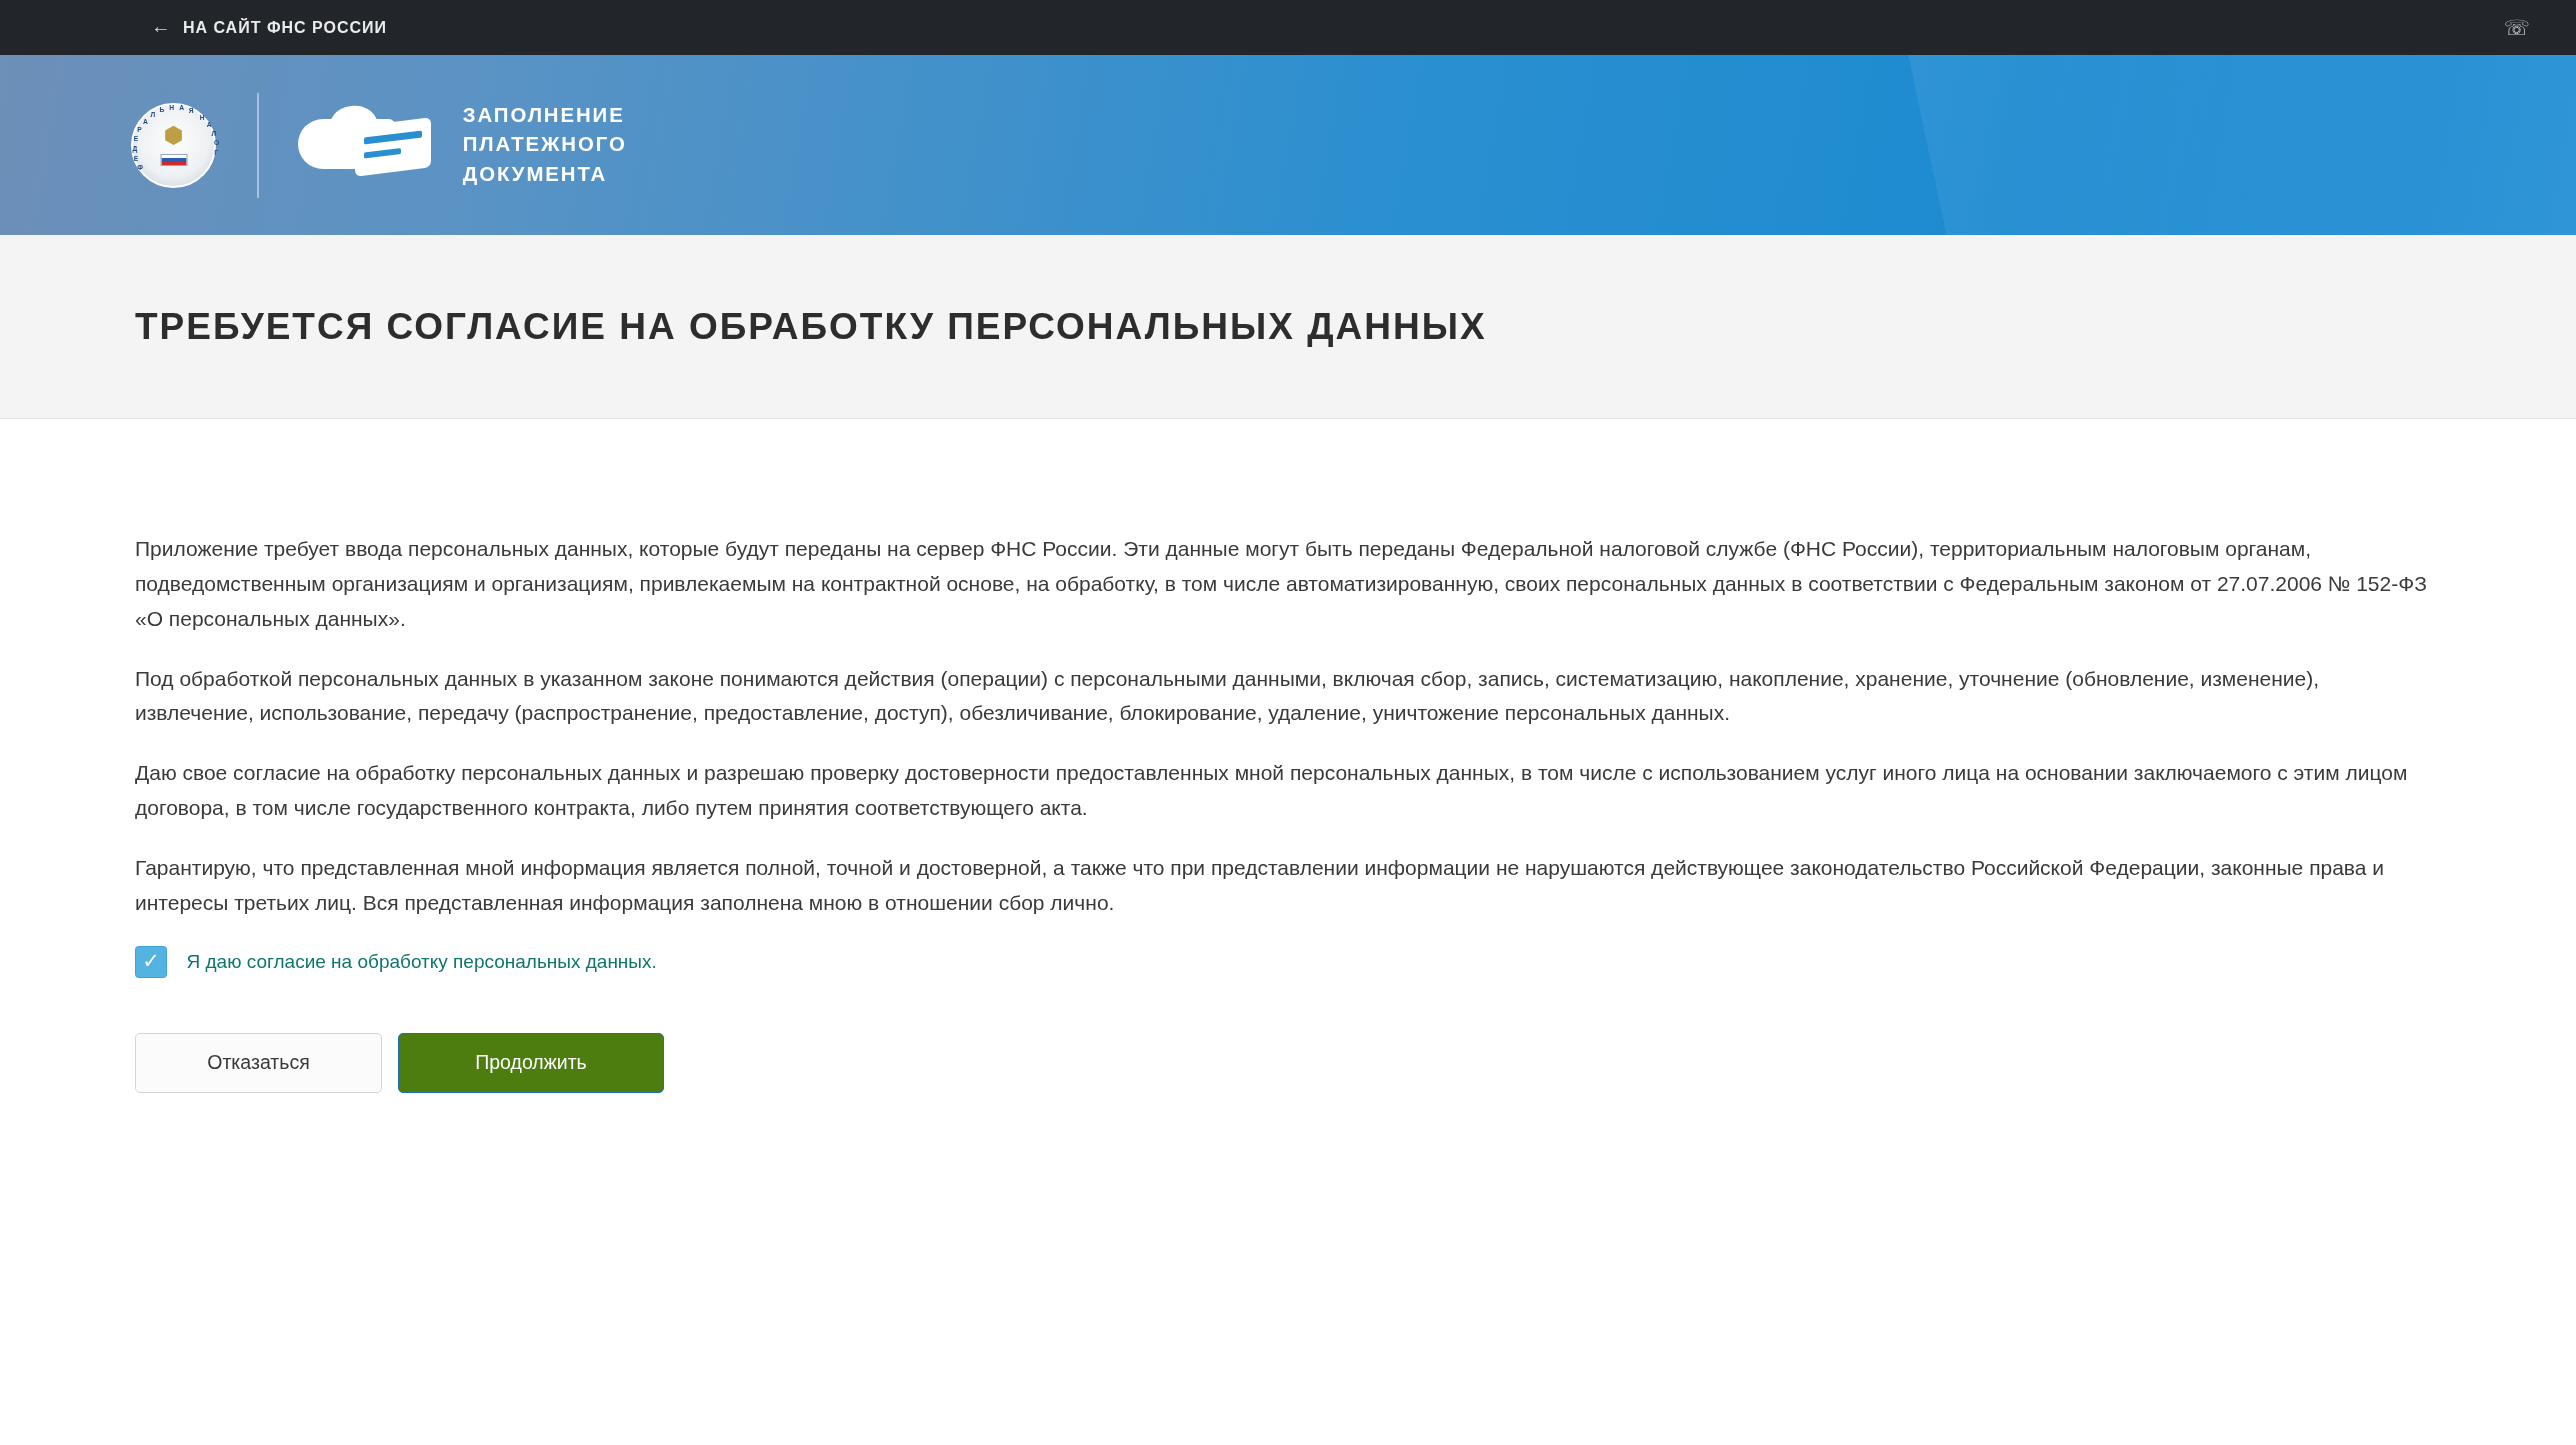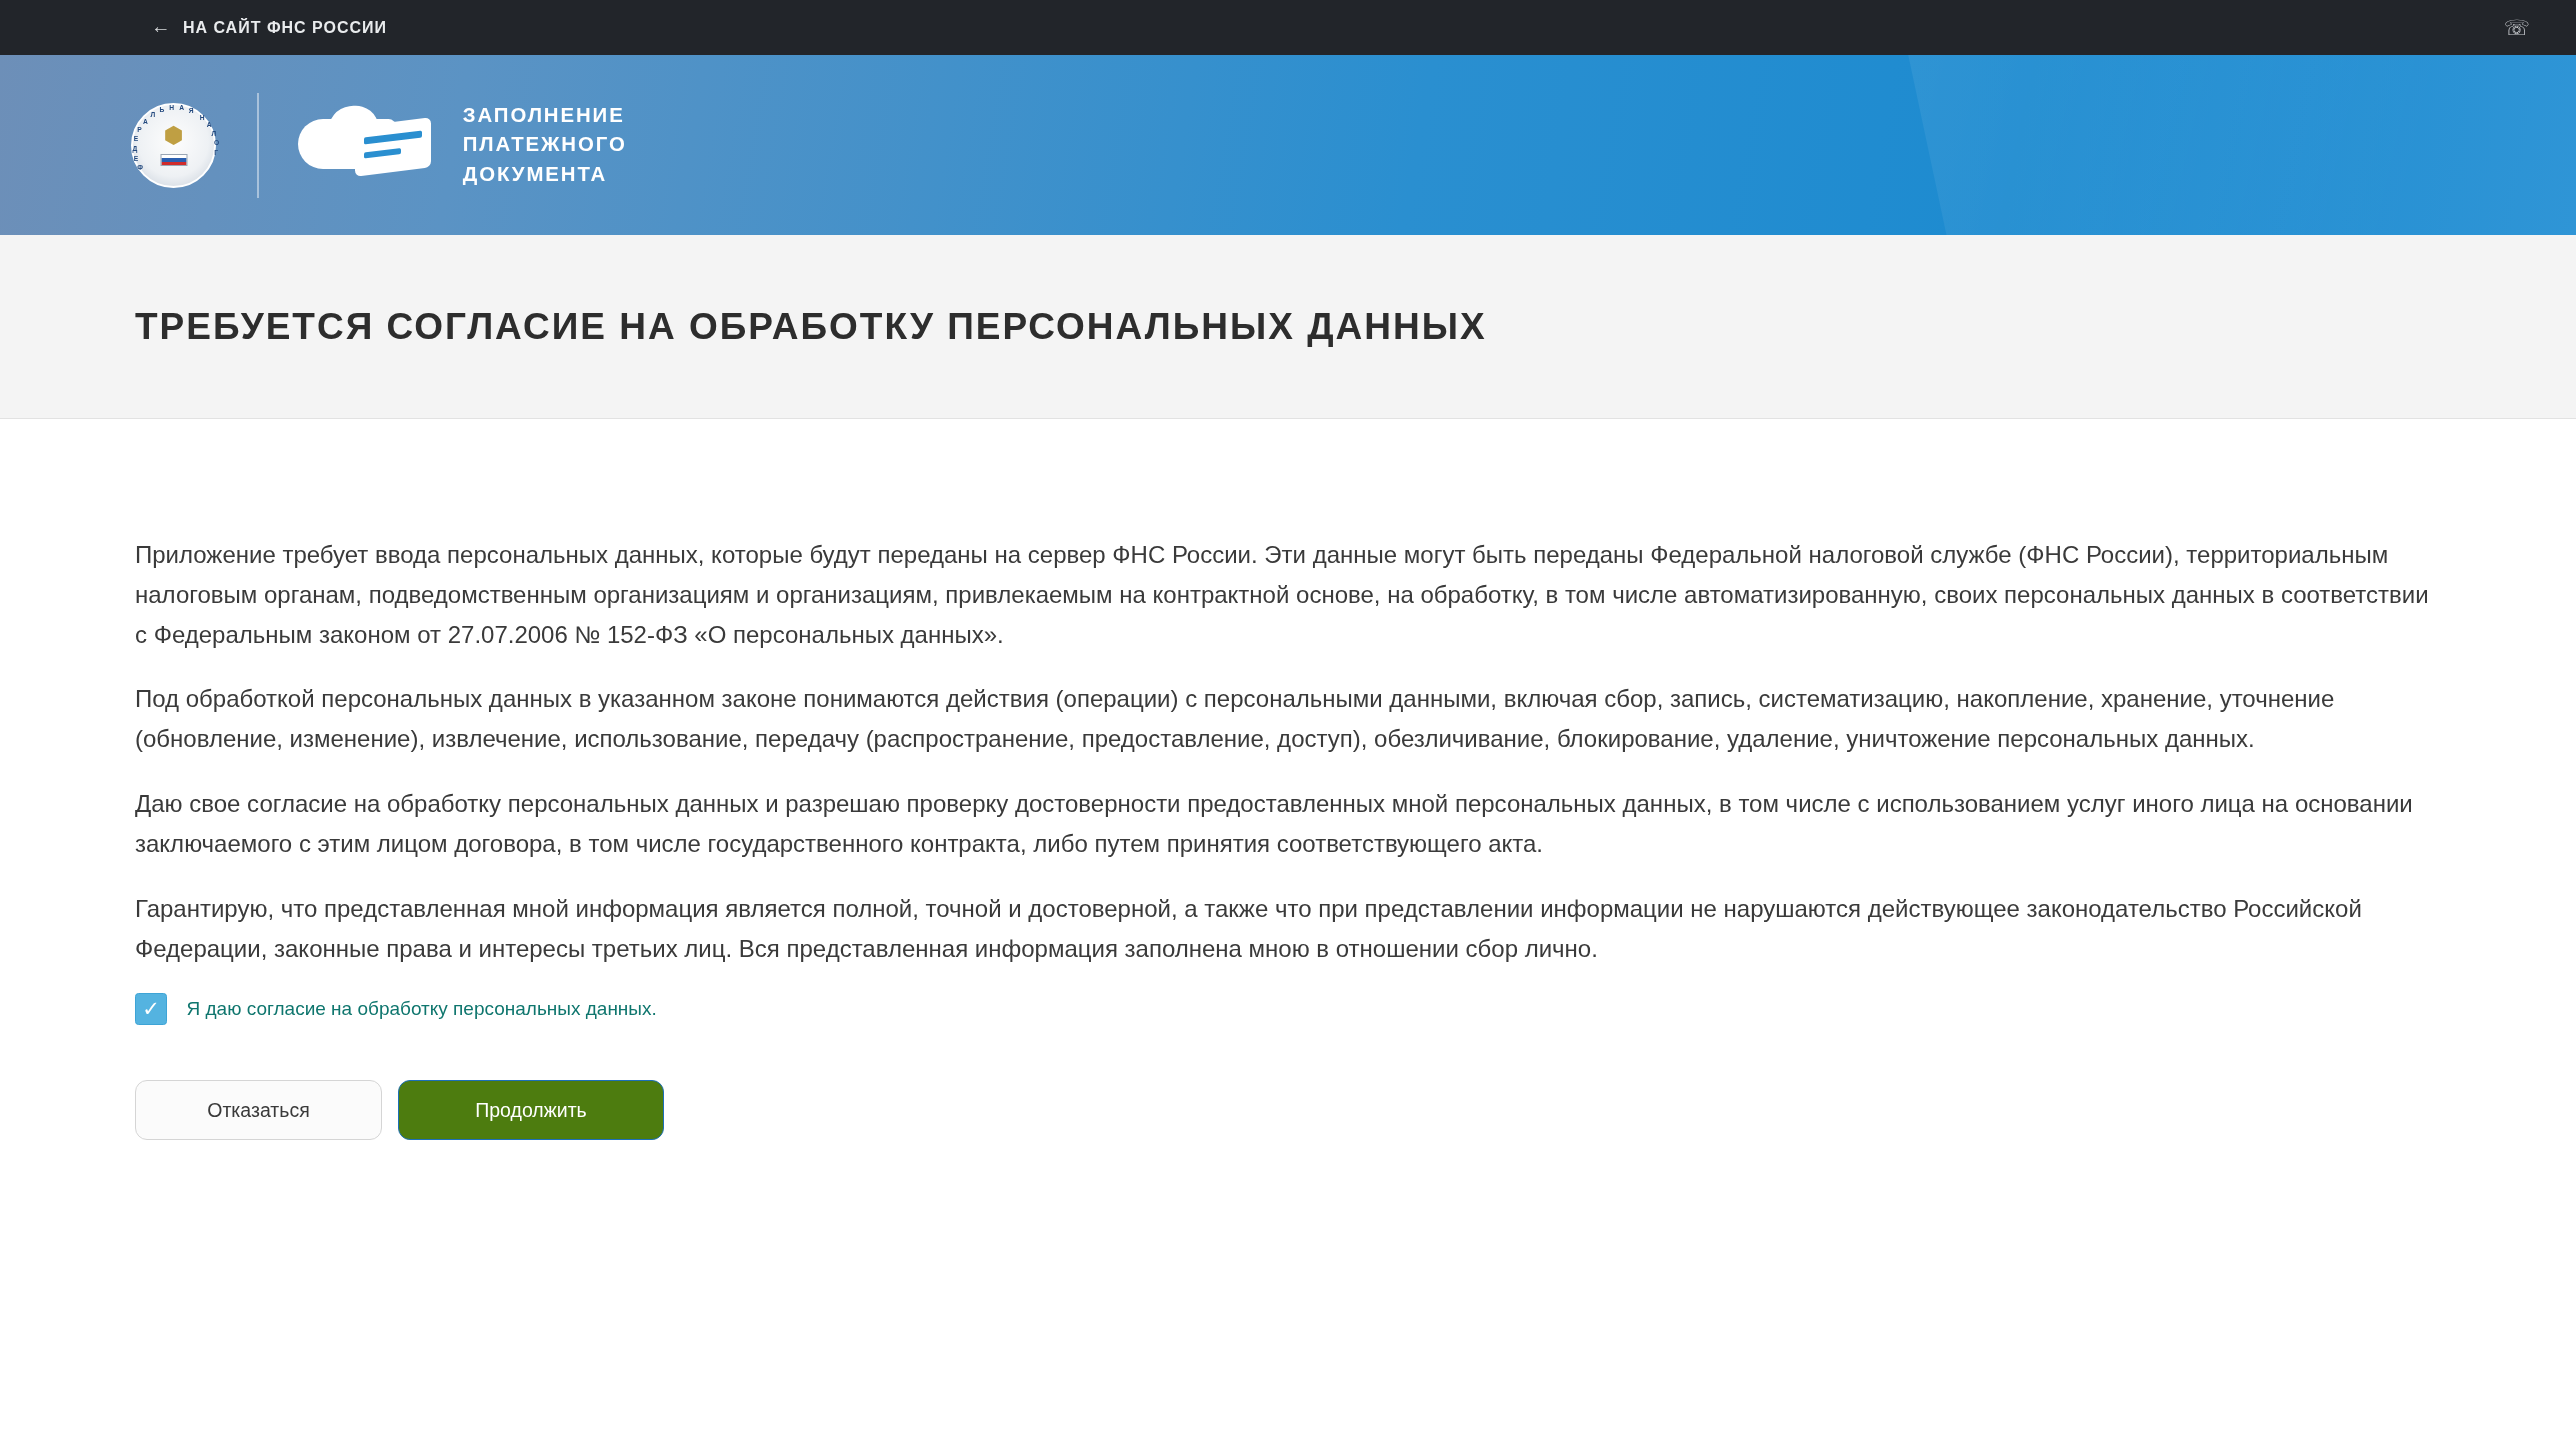--- a/index.html
+++ b/index.html
@@ -190,21 +190,21 @@
   }
   .attention {
     color: #1b6fb5;
     font-size: 28px;
     font-weight: bold;
     letter-spacing: 1.4px;
     margin-bottom: 41px;
     text-transform: uppercase;
   }
   .para {
-    font-size: 24px;
+    font-size: 21px;
     line-height: 1.66;
     color: #3a3a3a;
     max-width: 2306px;
     margin-bottom: 25px;
     text-align: left;
   }
   .para.last { margin-bottom: 23px; }
 
   .consent-row {
     display: flex;
@@ -234,21 +234,21 @@
   }
 
   .buttons {
     display: flex;
     gap: 16px;
     margin-top: 55px;
     padding-bottom: 80px;
   }
   .btn {
     font-size: 19.5px;
-    border-radius: 12px;
+    border-radius: 5px;
     padding: 0 30px;
     height: 60px;
     display: inline-flex;
     align-items: center;
     justify-content: center;
     cursor: pointer;
     font-family: "Liberation Sans", sans-serif;
   }
   .btn-secondary {
     background: #fbfbfb;

